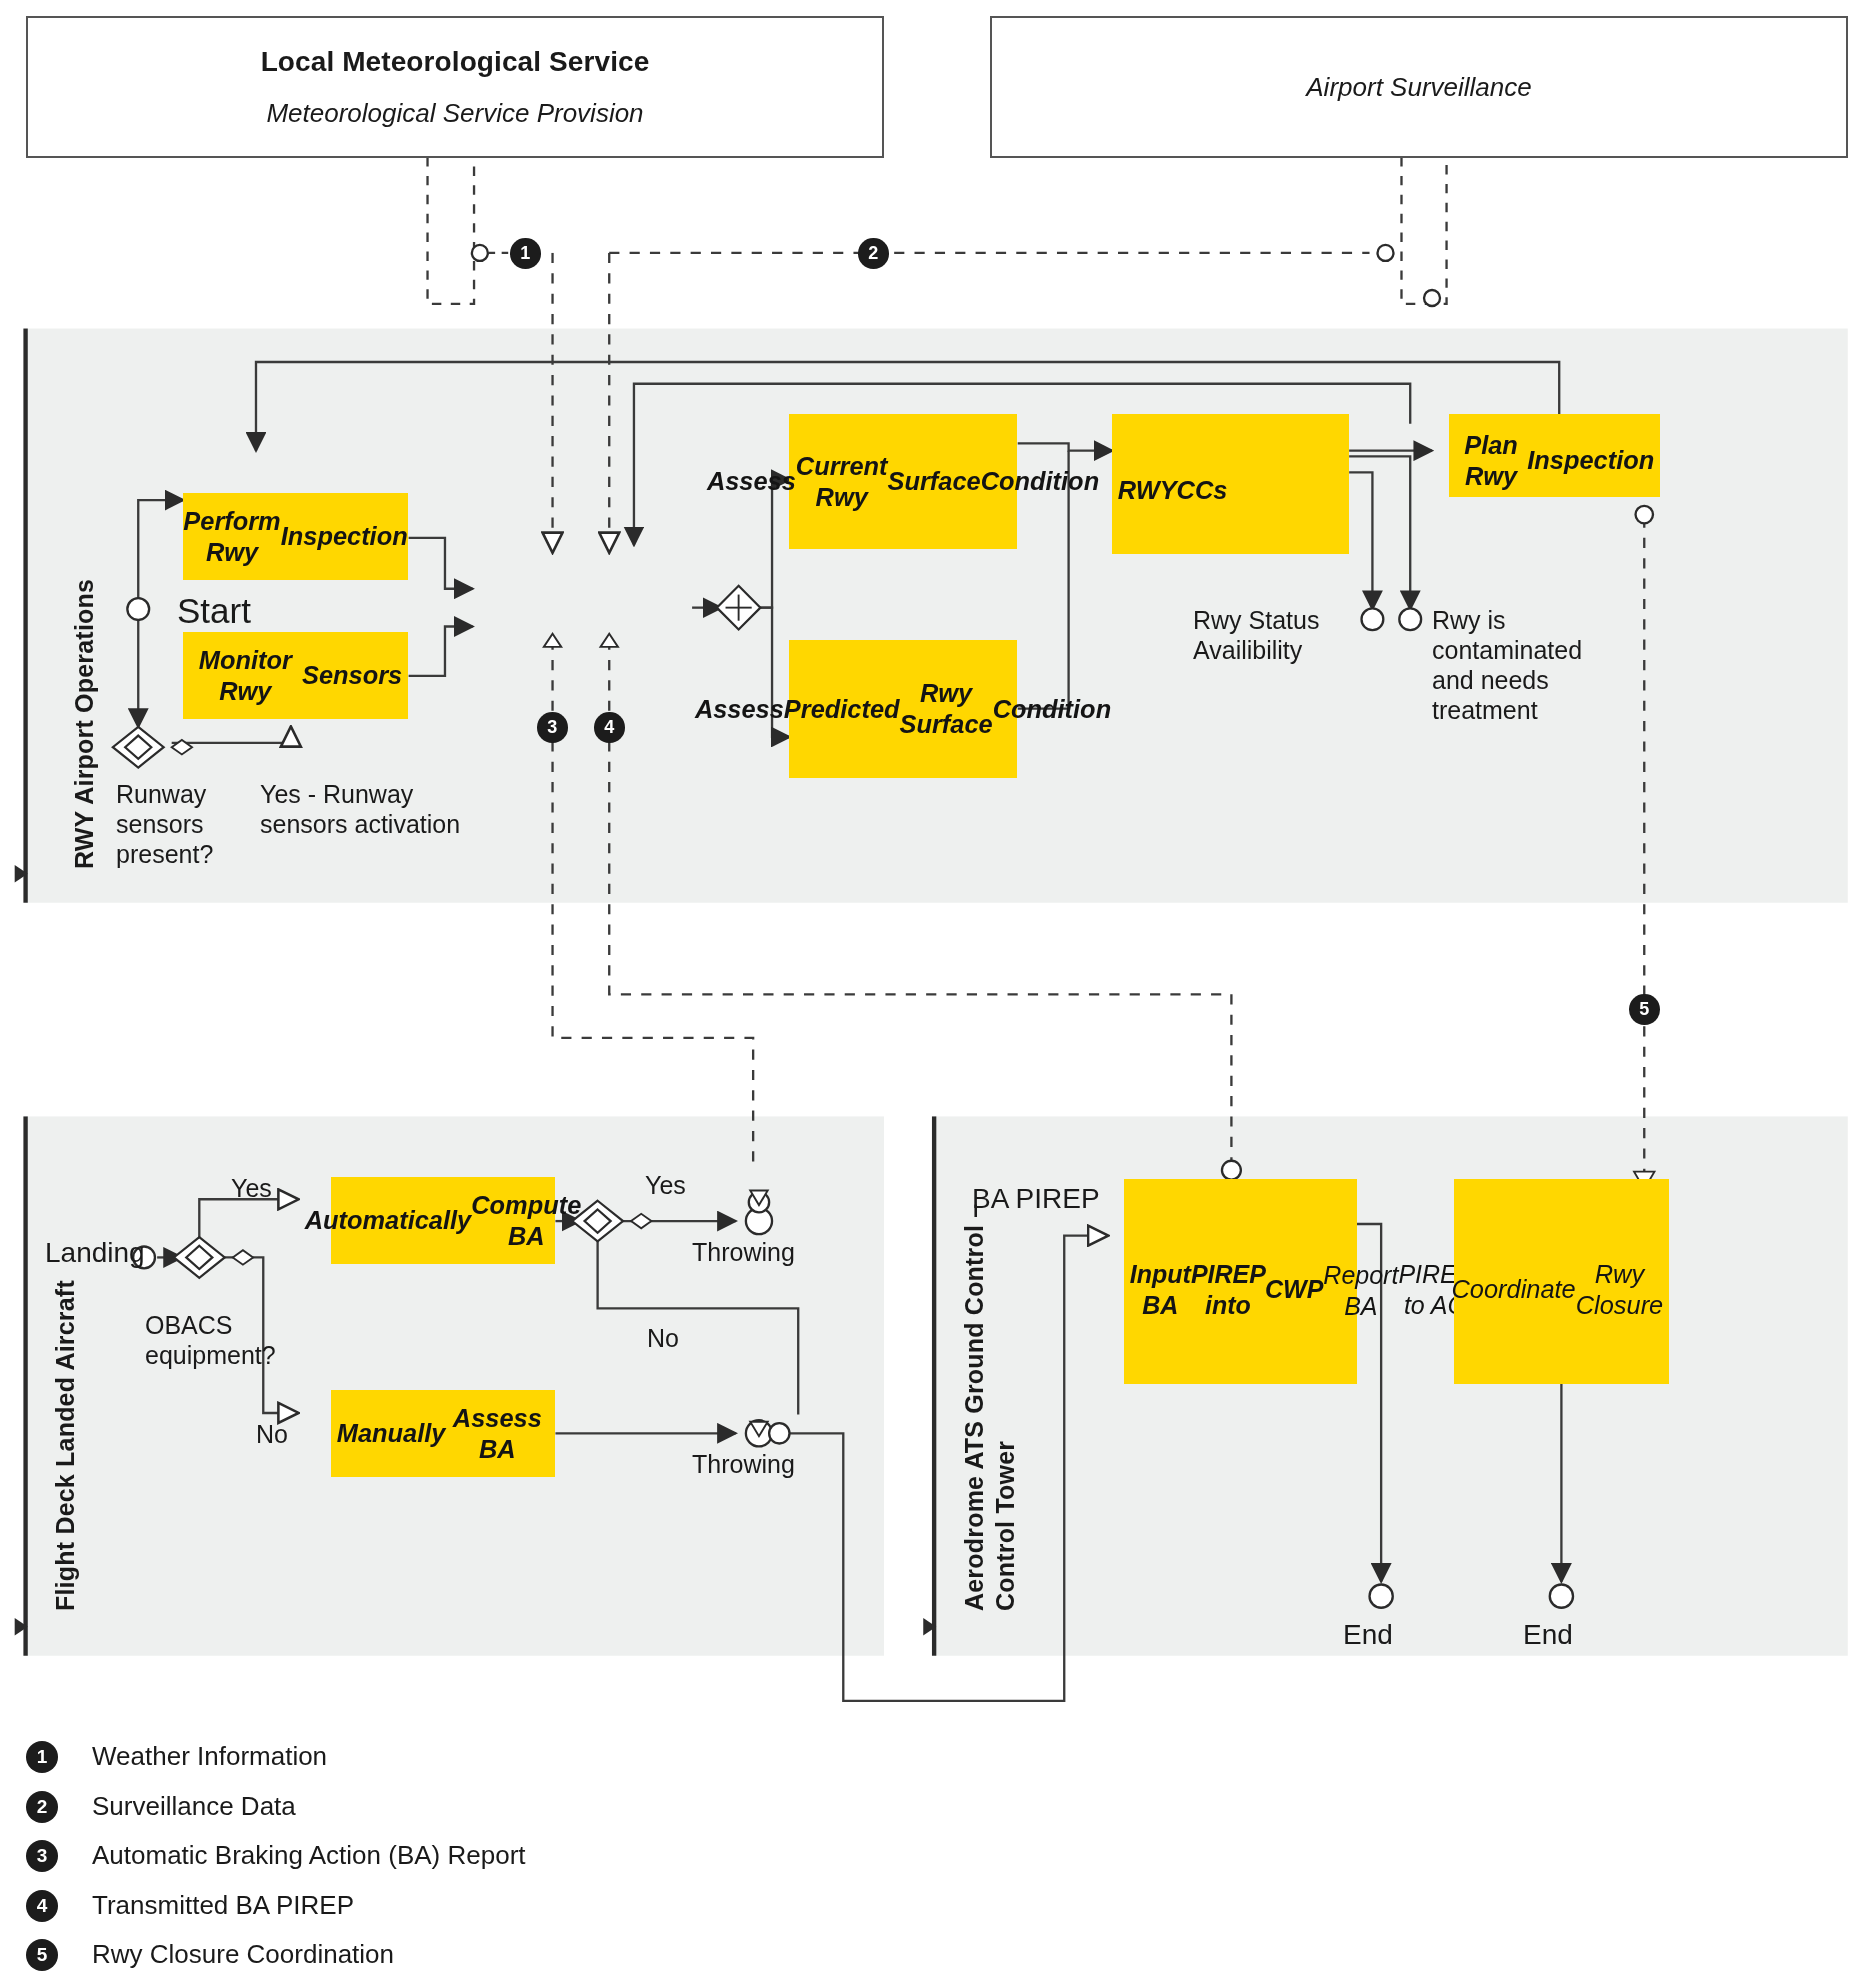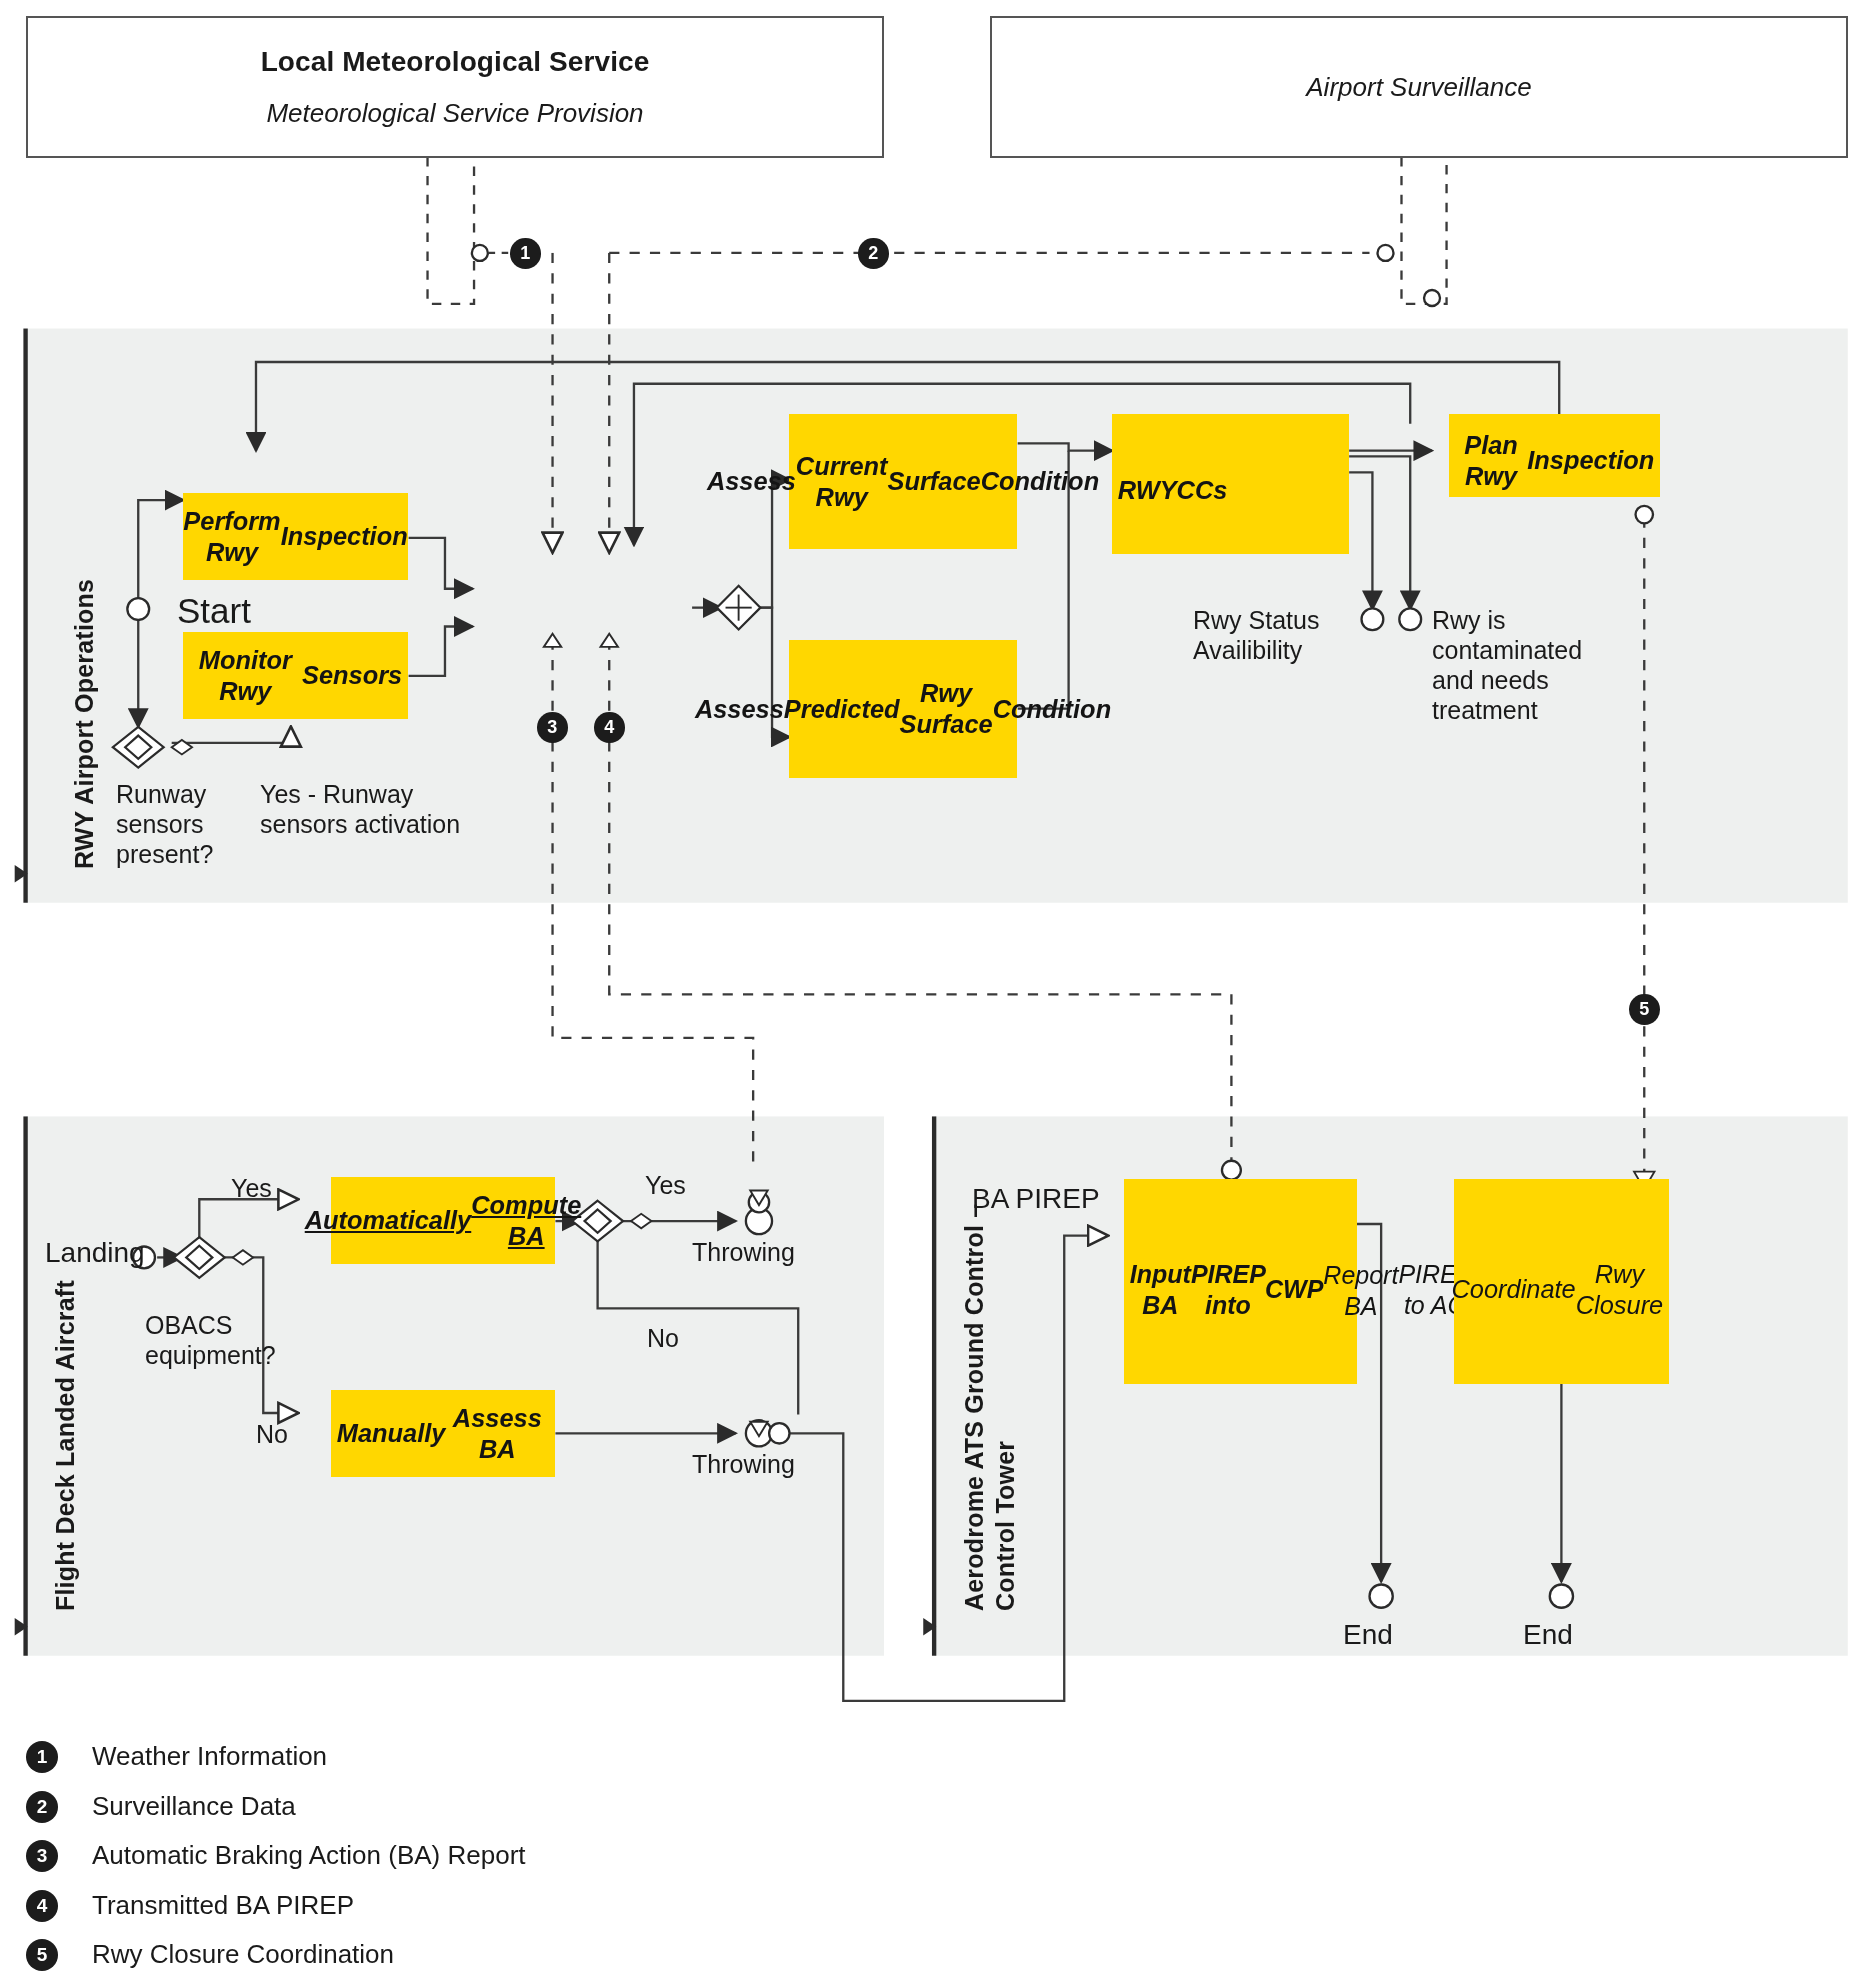--- a/index.html
+++ b/index.html
@@ -261,21 +261,21 @@
     <div class="t note" style="position:relative;left:auto;top:auto;">Availibility</div>
   </div>
 
   <div style="position:absolute;left:1432px;top:605px;width:233px;">
     <div class="t note" style="position:relative;left:auto;top:auto;">Rwy is</div>
     <div class="t note" style="position:relative;left:auto;top:auto;">contaminated</div>
     <div class="t note" style="position:relative;left:auto;top:auto;">and needs</div>
     <div class="t note" style="position:relative;left:auto;top:auto;">treatment</div>
   </div>
 
-  <div class="taskbox" style="left:331px;top:1177px;width:224px;height:87px;text-decoration:underline;">
+  <div class="taskbox" style="left:331px;top:1177px;width:224px;height:87px;">
     <span>Automatically</span>
     <span>Compute BA</span>
   </div>
 
   <div class="taskbox" style="left:331px;top:1390px;width:224px;height:87px;">
     <span>Manually</span>
     <span>Assess BA</span>
   </div>
 
   <div class="t note" style="left:45px;top:1236px;font-size:28px;">Landing</div>

